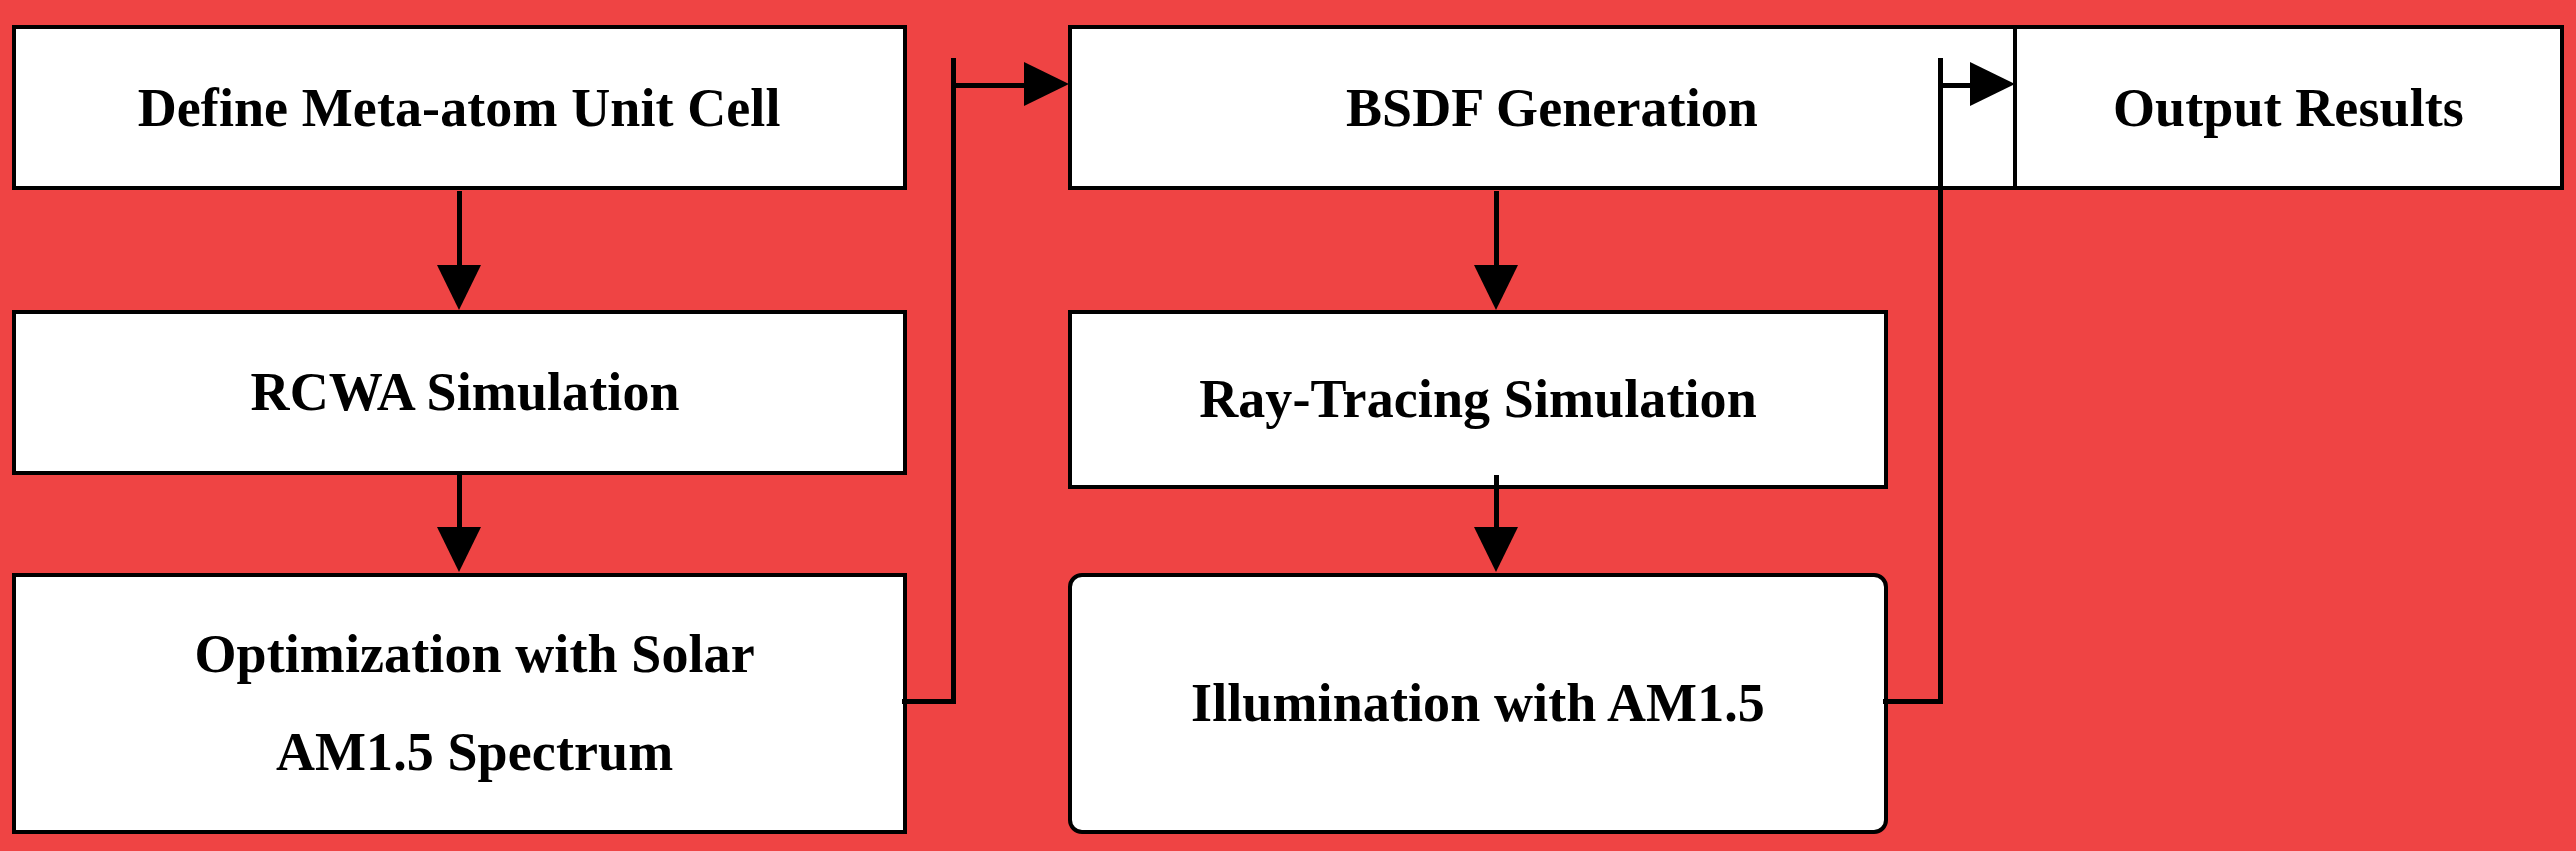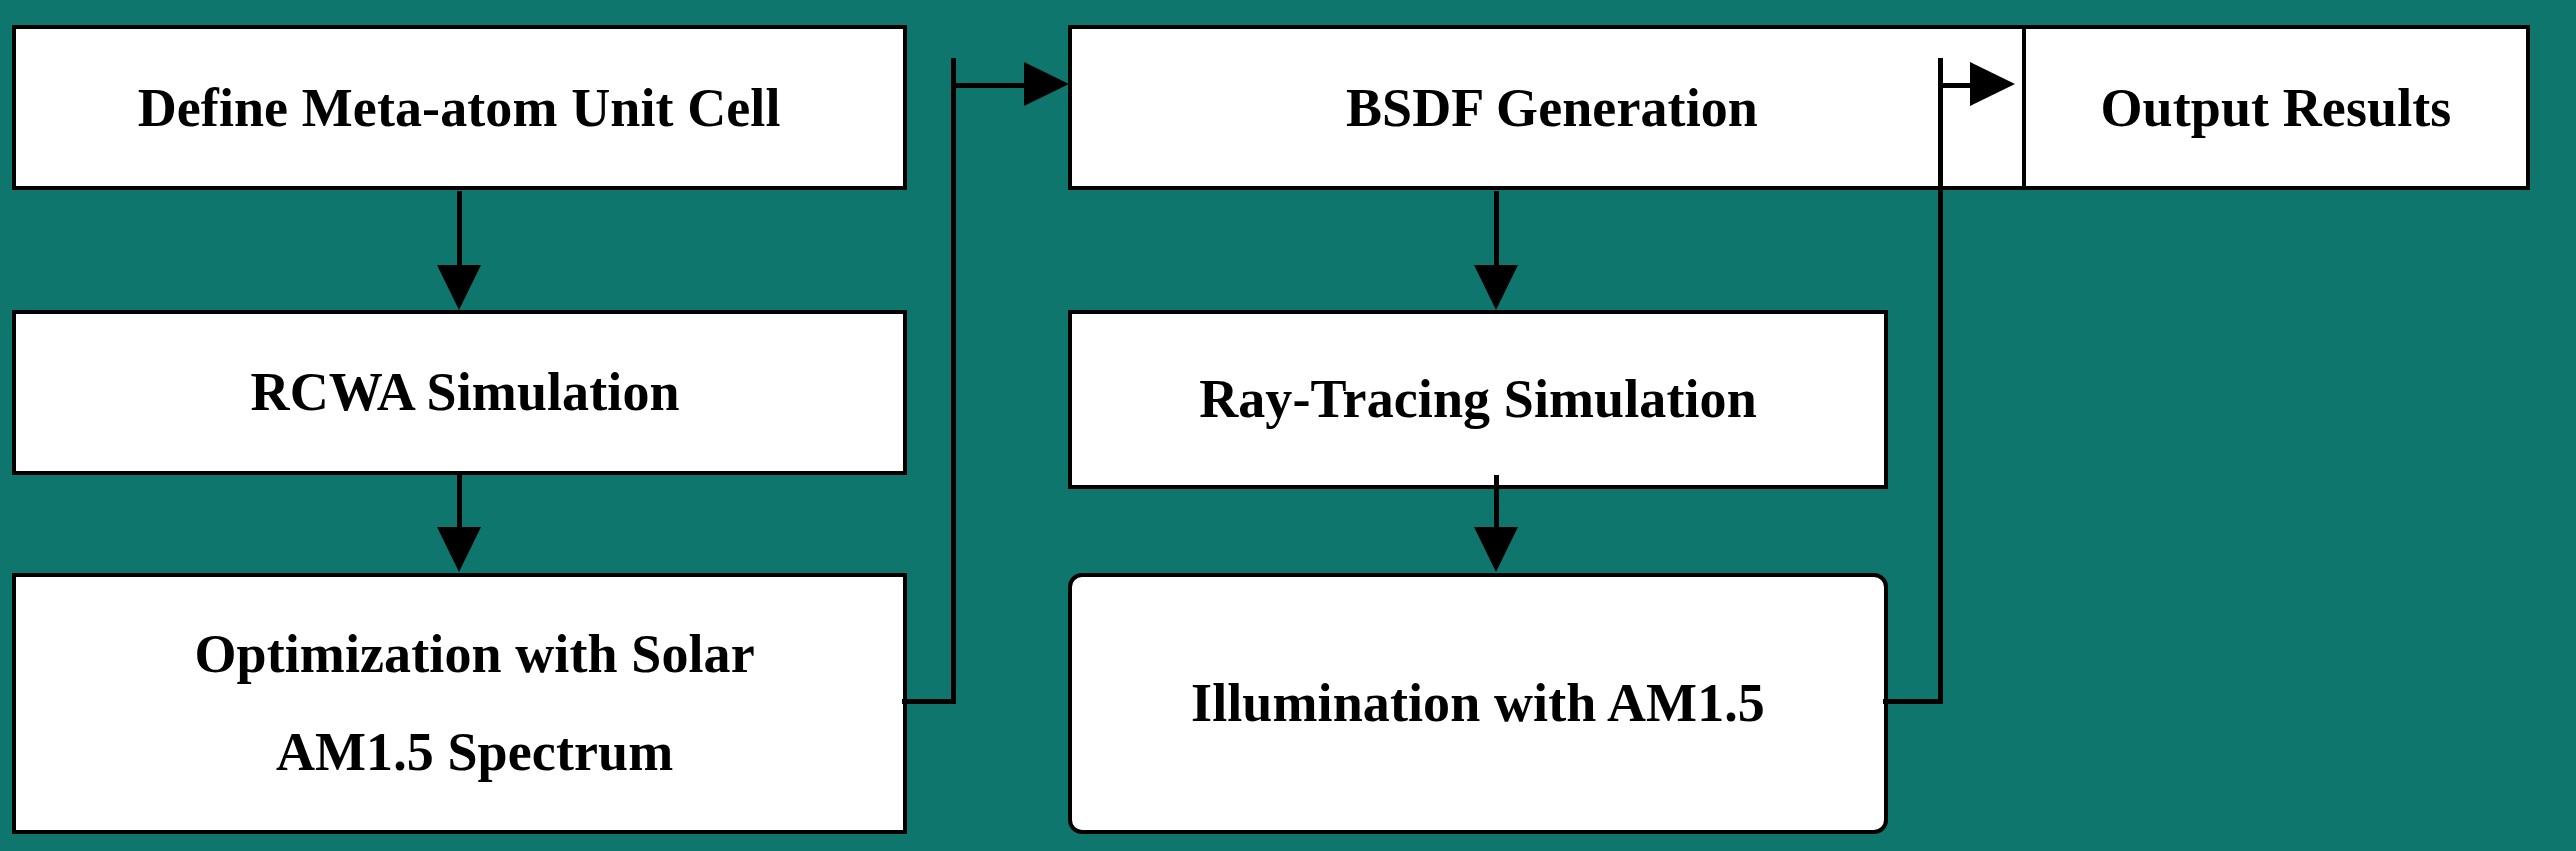--- a/index.html
+++ b/index.html
@@ -4,21 +4,21 @@
 <style>
   html, body {
     margin: 0;
     padding: 0;
     background: #ffffff;
   }
   #stage {
     position: relative;
     width: 2576px;
     height: 851px;
-    background: #0f766e;
+    background: #ef4444;
     overflow: hidden;
     font-family: "Liberation Serif", "DejaVu Serif", serif;
   }
   .node {
     position: absolute;
     box-sizing: border-box;
     background: #ffffff;
     border: 4.4px solid #000000;
     display: flex;
     flex-direction: column;
@@ -38,21 +38,21 @@
     margin-top: 41px;
   }
 
   
   #node-define      { left: 11.6px;   top: 25.4px;  width: 895px; height: 165px; }
   #node-rcwa        { left: 11.6px;   top: 310px; width: 895px; height: 165px; padding-left: 12px; }
   #node-optimize    { left: 11.6px;   top: 573px; width: 895px; height: 261px; padding-left: 31px; }
   #node-bsdf        { left: 1068px; top: 25.4px;  width: 968px; height: 165px; }
   #node-raytrace    { left: 1068px; top: 310px; width: 820px; height: 179px; }
   #node-illuminate  { left: 1068px; top: 573px; width: 820px; height: 261px; border-radius: 14px; }
-  #node-output      { left: 2013px; top: 25.4px;  width: 508px;  height: 165px; margin-left: 9px; }
+  #node-output      { left: 2013px; top: 25.4px;  width: 551px;  height: 165px; }
 
   
   .conn-v, .conn-h {
     position: absolute;
     background: #000000;
   }
   .conn-v { width: 5.1px; }
   .conn-h { height: 5.1px; }
 
   .arrow-down {

